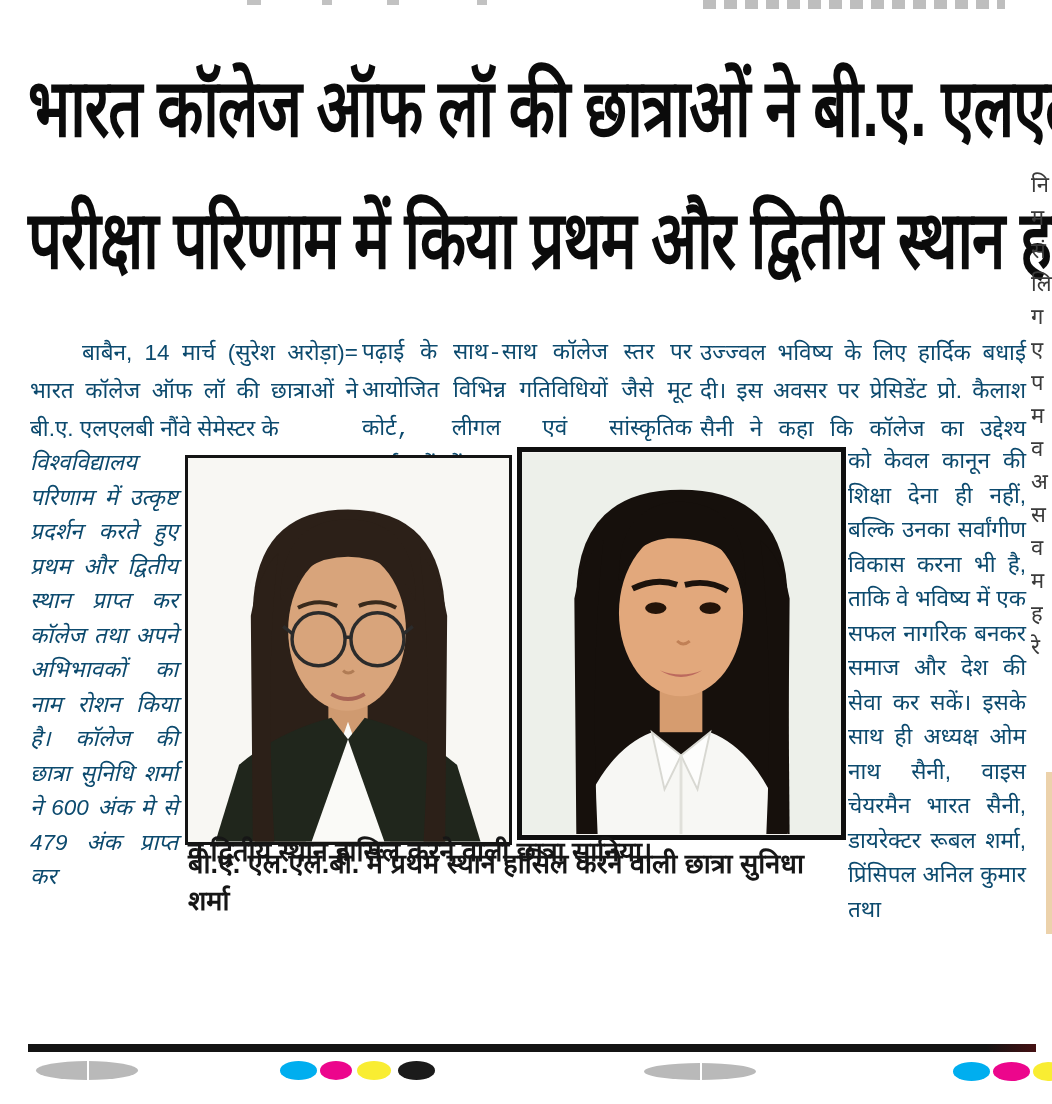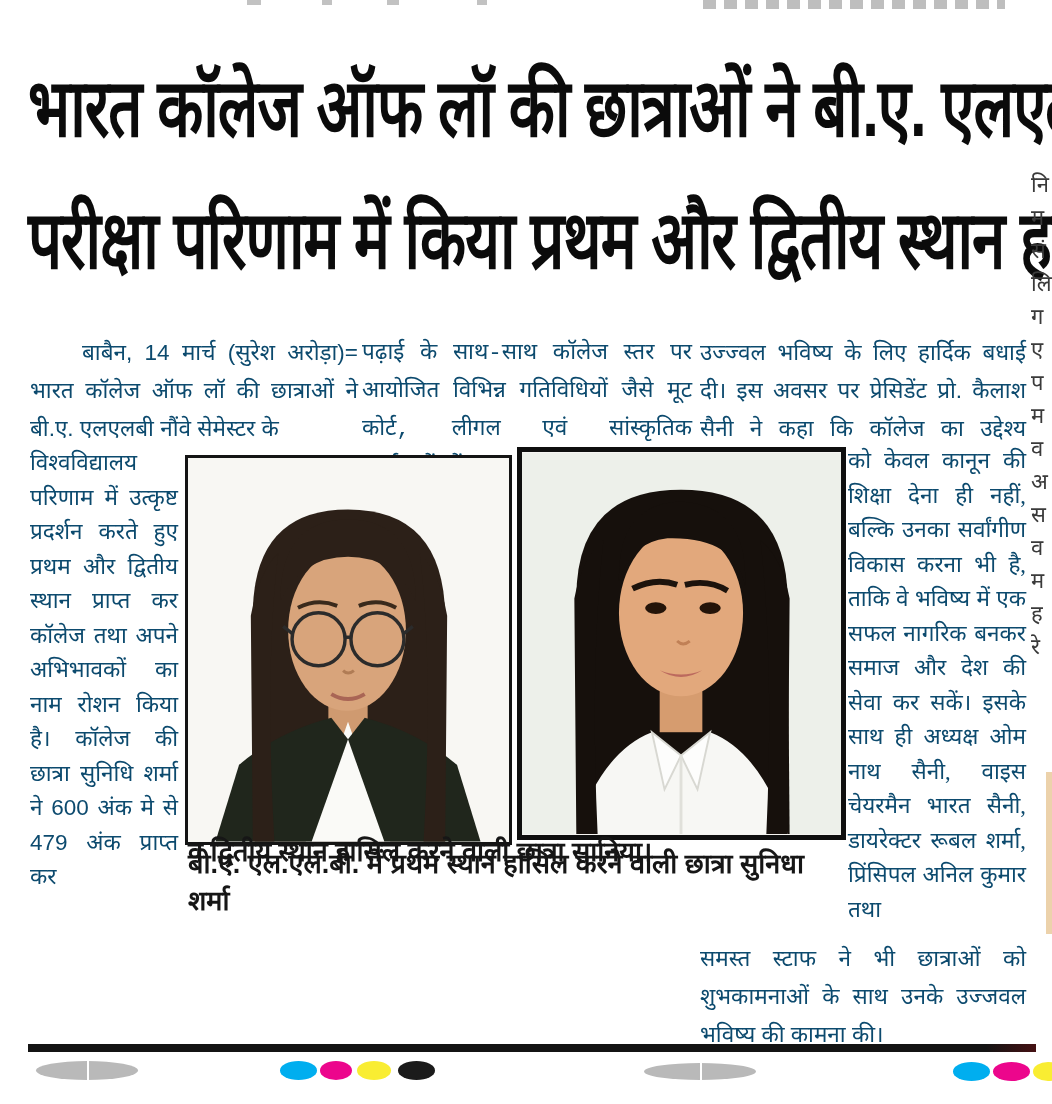--- a/index.html
+++ b/index.html
@@ -16,26 +16,26 @@
   }
   .headline.l1{top:66px;}
   .headline.l2{top:198px;}
   
   .col{
     position:absolute;font-size:22.5px;line-height:38px;color:#0c4a6e;
     text-align:justify;text-justify:inter-word;
   }
   .col.narrow{line-height:34.5px;text-align-last:justify;}
   .c1top{left:30px;top:334px;width:328px;text-indent:52px;}
-  .c1side{left:30px;top:446px;width:148px;height:492px;}
+  .c1side{left:30px;top:446px;width:148px;height:492px;font-style:italic;}
   .c1bot{left:27px;top:936px;width:332px;}
   .c2top{left:362px;top:334px;width:330px;font-family:Liberation Mono, monospace;}
   .c2bot{left:362px;top:922px;width:330px;}
   .c3top{left:700px;top:334px;width:326px;}
-  .c3side{left:848px;top:444px;width:178px;height:500px;line-height:33.4px;font-family:Liberation Serif, serif;}
+  .c3side{left:848px;top:444px;width:178px;height:500px;line-height:33.4px;}
   .c3bot{left:700px;top:940px;width:326px;}
   
   .photo{position:absolute;background:#f6f5f2;box-sizing:border-box;}
   .photo.left{left:185px;top:455px;width:327px;height:390px;border:3px solid #141414;}
   .photo.right{left:517px;top:447px;width:329px;height:393px;border:5px solid #0f0f0f;}
   .photo svg{display:block;width:100%;height:100%;}
   
   .caption{
     position:absolute;left:188px;width:664px;font-weight:700;font-size:27px;
     line-height:37px;color:#161616;
@@ -83,21 +83,20 @@
   <div class="headline l1">भारत कॉलेज ऑफ लॉ की छात्राओं ने बी.ए. एलएलबी के</div>
   <div class="headline l2">परीक्षा परिणाम में किया प्रथम और द्वितीय स्थान हासिल</div>
 
   <div class="col c1top">बाबैन, 14 मार्च (सुरेश अरोड़ा)= भारत कॉलेज ऑफ लॉ की छात्राओं ने बी.ए. एलएलबी नौंवे सेमेस्टर के</div>
   <div class="col narrow c1side">विश्वविद्यालय परिणाम में उत्कृष्ट प्रदर्शन करते हुए प्रथम और द्वितीय स्थान प्राप्त कर कॉलेज तथा अपने अभिभावकों का नाम रोशन किया है। कॉलेज की छात्रा सुनिधि शर्मा ने 600 अंक मे से 479 अंक प्राप्त कर</div>
 
   <div class="col c2top">पढ़ाई के साथ-साथ कॉलेज स्तर पर आयोजित विभिन्न गतिविधियों जैसे मूट कोर्ट, लीगल एवं सांस्कृतिक कार्यक्रमों में</div>
 
   <div class="col c3top">उज्ज्वल भविष्य के लिए हार्दिक बधाई दी। इस अवसर पर प्रेसिडेंट प्रो. कैलाश सैनी ने कहा कि कॉलेज का उद्देश्य विद्यार्थियों</div>
   <div class="col narrow c3side">को केवल कानून की शिक्षा देना ही नहीं, बल्कि उनका सर्वांगीण विकास करना भी है, ताकि वे भविष्य में एक सफल नागरिक बनकर समाज और देश की सेवा कर सकें। इसके साथ ही अध्यक्ष ओम नाथ सैनी, वाइस चेयरमैन भारत सैनी, डायरेक्टर रूबल शर्मा, प्रिंसिपल अनिल कुमार तथा</div>
-  <div class="col c3bot">समस्त स्टाफ ने भी छात्राओं को शुभकामनाओं के साथ उनके उज्जवल भविष्य की कामना की।</div>
 
   <div class="photo left">
     <svg viewBox="0 0 327 390">
       <rect width="327" height="390" fill="#f8f7f3"></rect>
       <path d="M68 390 L66 160 Q66 52 163 52 Q260 52 262 160 L262 390 Z" fill="#2c2018"></path>
       <rect x="143" y="240" width="40" height="52" fill="#cf9a70"></rect>
       <ellipse cx="162" cy="175" rx="60" ry="82" fill="#d8a47b"></ellipse>
       <path d="M94 145 Q94 62 163 62 Q232 62 232 145 Q210 100 163 100 Q116 100 94 145 Z" fill="#2c2018"></path>
       <path d="M112 152 q20 -10 40 -2" stroke="#3a2a1c" stroke-width="4" fill="none"></path>
       <path d="M174 150 q20 -8 38 2" stroke="#3a2a1c" stroke-width="4" fill="none"></path>

